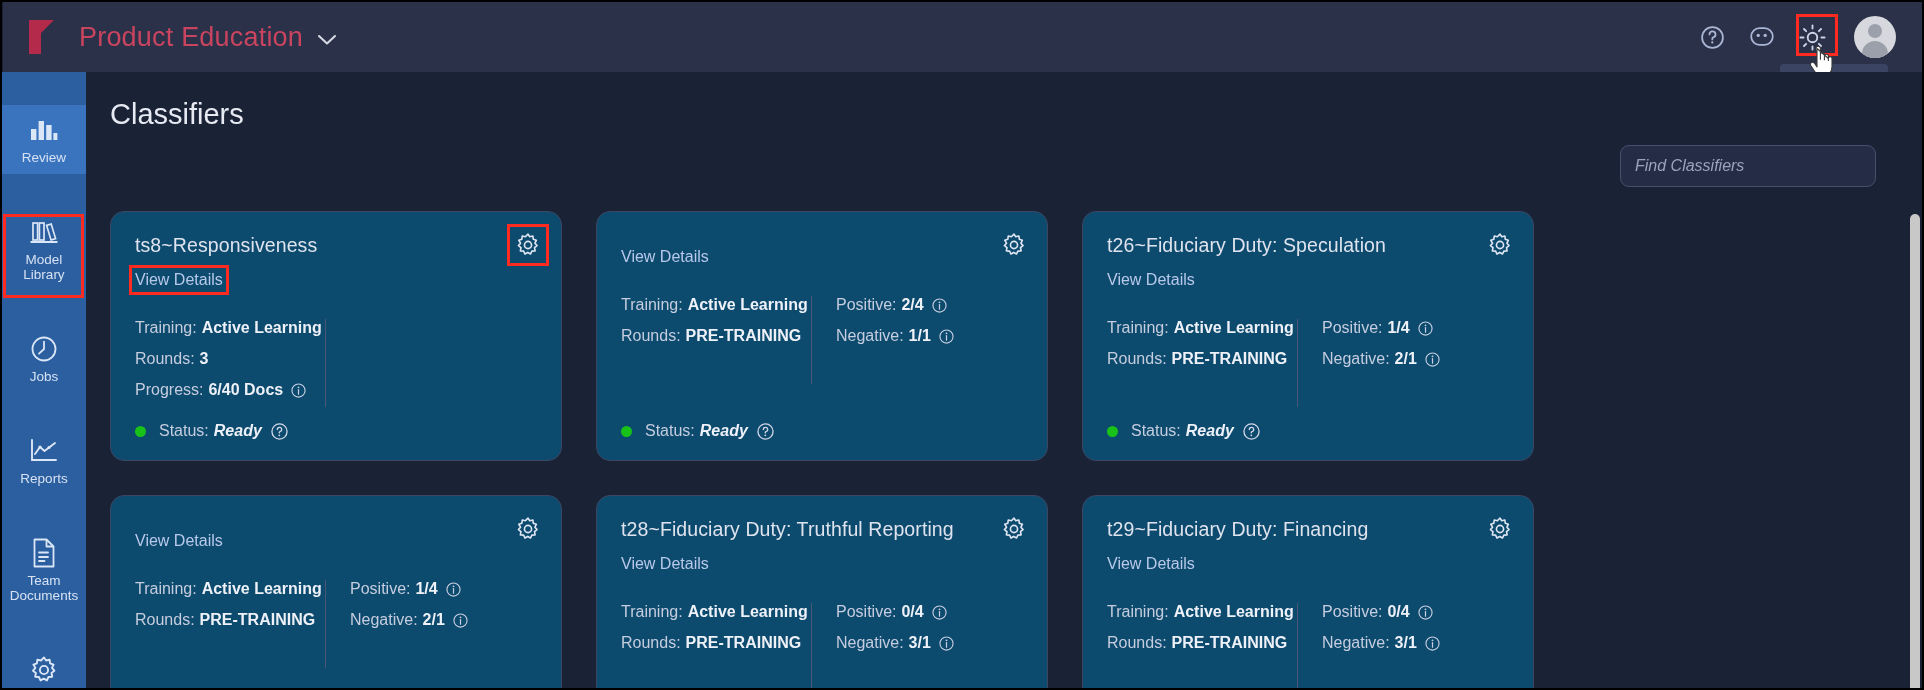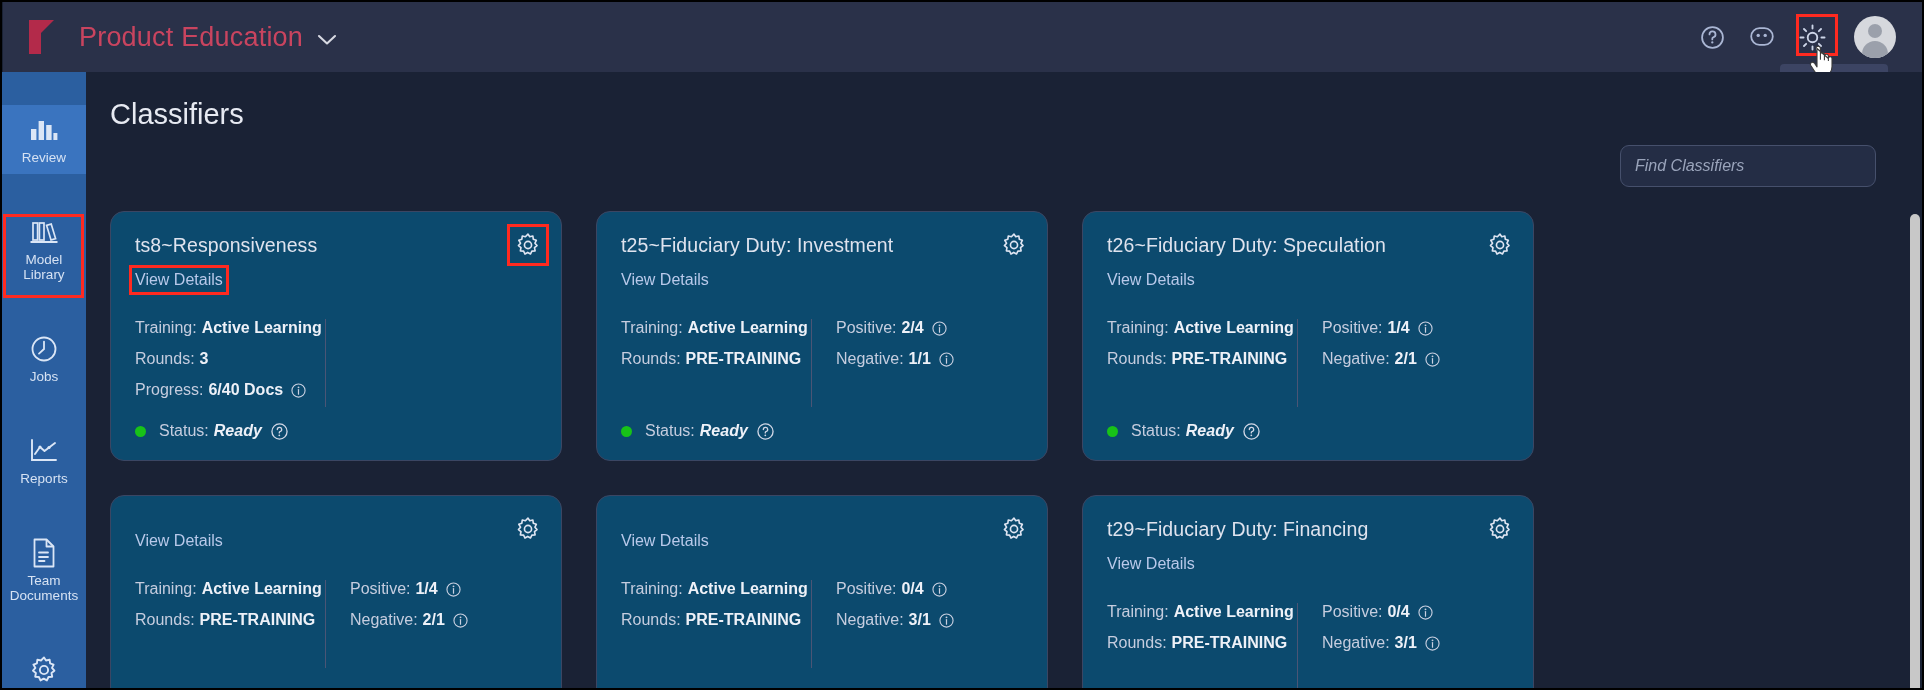--- a/index.html
+++ b/index.html
@@ -441,21 +441,21 @@
             <span>Status:</span>
             <span class="sval">Ready</span>
             <span class="q-ico">
               <svg width="17" height="17" viewBox="0 0 18 18">
                 <circle cx="9" cy="9" r="8" fill="none" stroke="currentColor" stroke-width="1.4"></circle>
                 <path d="M6.7 6.9a2.3 2.3 0 1 1 2.8 2.2c-.5.15-.7.55-.7 1v.4" fill="none" stroke="currentColor" stroke-width="1.4" stroke-linecap="round"></path>
                 <circle cx="8.8" cy="13" r=".95" fill="currentColor"></circle>
               </svg>
             </span>
           </div></div>
-        <div class="card"><div class="card-title">t25~Fiduciary Duty: Investment</div><div class="card-link">View Details</div><div class="gear-btn">
+        <div class="card"><div class="card-link">View Details</div><div class="gear-btn">
             <svg width="26" height="26" viewBox="0 0 30 30">
               <path d="M15 2.4l2 3.1 3.6-.9 .5 3.7 3.5 1.3-1.6 3.3 2.4 2.8-2.9 2.3.7 3.7-3.7.3-1.6 3.4-3.2-1.8-3.2 1.8-1.6-3.4-3.7-.3.7-3.7-2.9-2.3 2.4-2.8L4.4 9.6l3.5-1.3.5-3.7 3.6.9z" fill="none" stroke="currentColor" stroke-width="1.9" stroke-linejoin="round"></path>
               <circle cx="15" cy="15" r="4.1" fill="none" stroke="currentColor" stroke-width="1.9"></circle>
             </svg>
           </div><div class="stats">
             <div class="col-left">
               <div class="srow">
                 <span>Training:</span>
                 <b>Active Learning</b>
               </div>
@@ -589,21 +589,21 @@
                 <span class="info-ico">
                   <svg width="15" height="15" viewBox="0 0 16 16">
                     <circle cx="8" cy="8" r="7" fill="none" stroke="currentColor" stroke-width="1.2"></circle>
                     <circle cx="8" cy="4.6" r="1" fill="currentColor"></circle>
                     <path d="M8 7v5" stroke="currentColor" stroke-width="1.3" stroke-linecap="round"></path>
                   </svg>
                 </span>
               </div>
             </div>
           </div></div>
-        <div class="card"><div class="card-link">View Details</div><div class="gear-btn">
+        <div class="card"><div class="card-title">t28~Fiduciary Duty: Truthful Reporting</div><div class="card-link">View Details</div><div class="gear-btn">
             <svg width="26" height="26" viewBox="0 0 30 30">
               <path d="M15 2.4l2 3.1 3.6-.9 .5 3.7 3.5 1.3-1.6 3.3 2.4 2.8-2.9 2.3.7 3.7-3.7.3-1.6 3.4-3.2-1.8-3.2 1.8-1.6-3.4-3.7-.3.7-3.7-2.9-2.3 2.4-2.8L4.4 9.6l3.5-1.3.5-3.7 3.6.9z" fill="none" stroke="currentColor" stroke-width="1.9" stroke-linejoin="round"></path>
               <circle cx="15" cy="15" r="4.1" fill="none" stroke="currentColor" stroke-width="1.9"></circle>
             </svg>
           </div><div class="stats">
             <div class="col-left">
               <div class="srow">
                 <span>Training:</span>
                 <b>Active Learning</b>
               </div>

